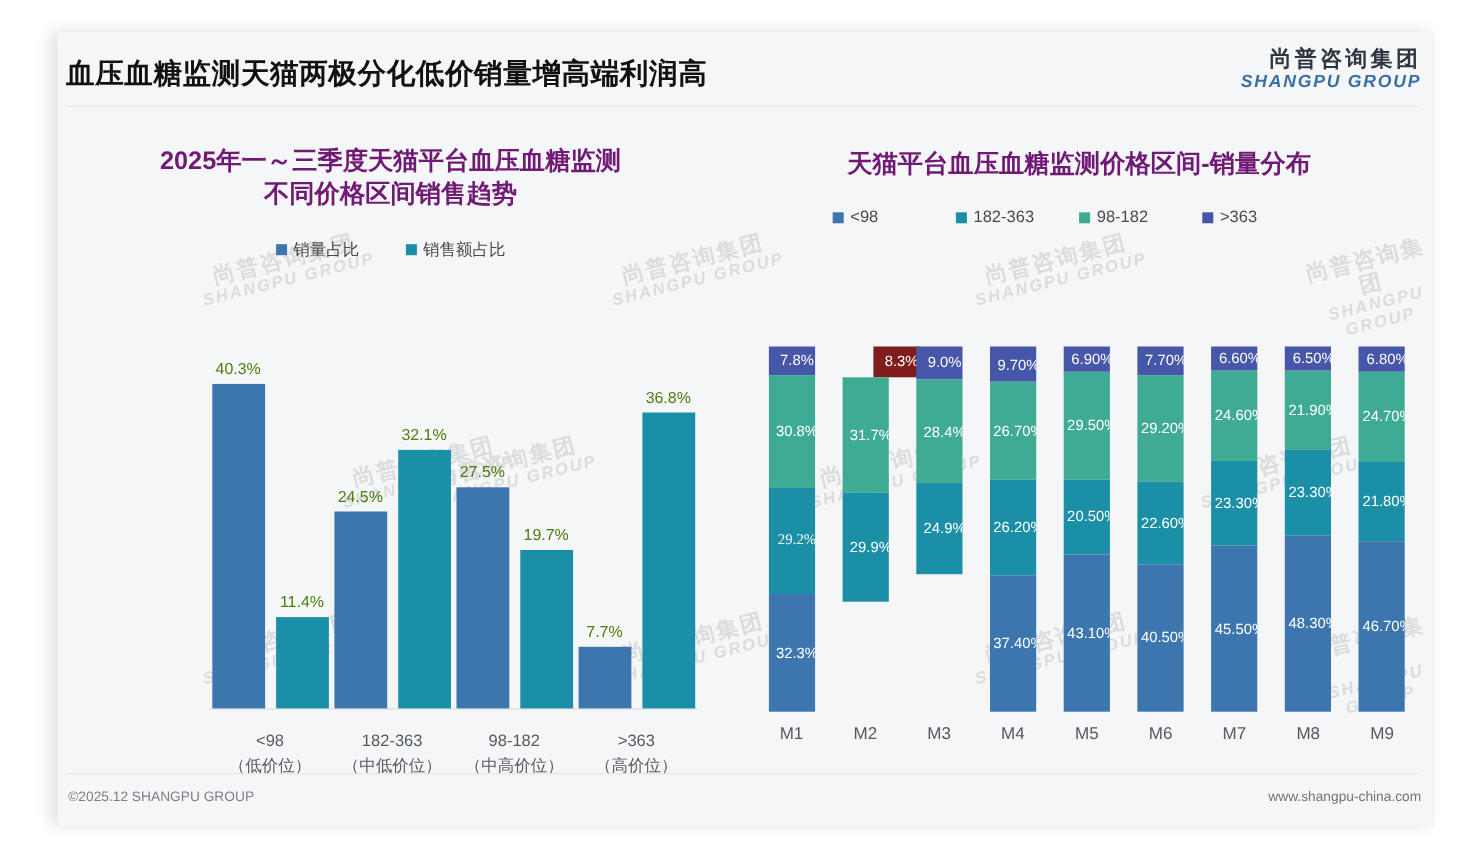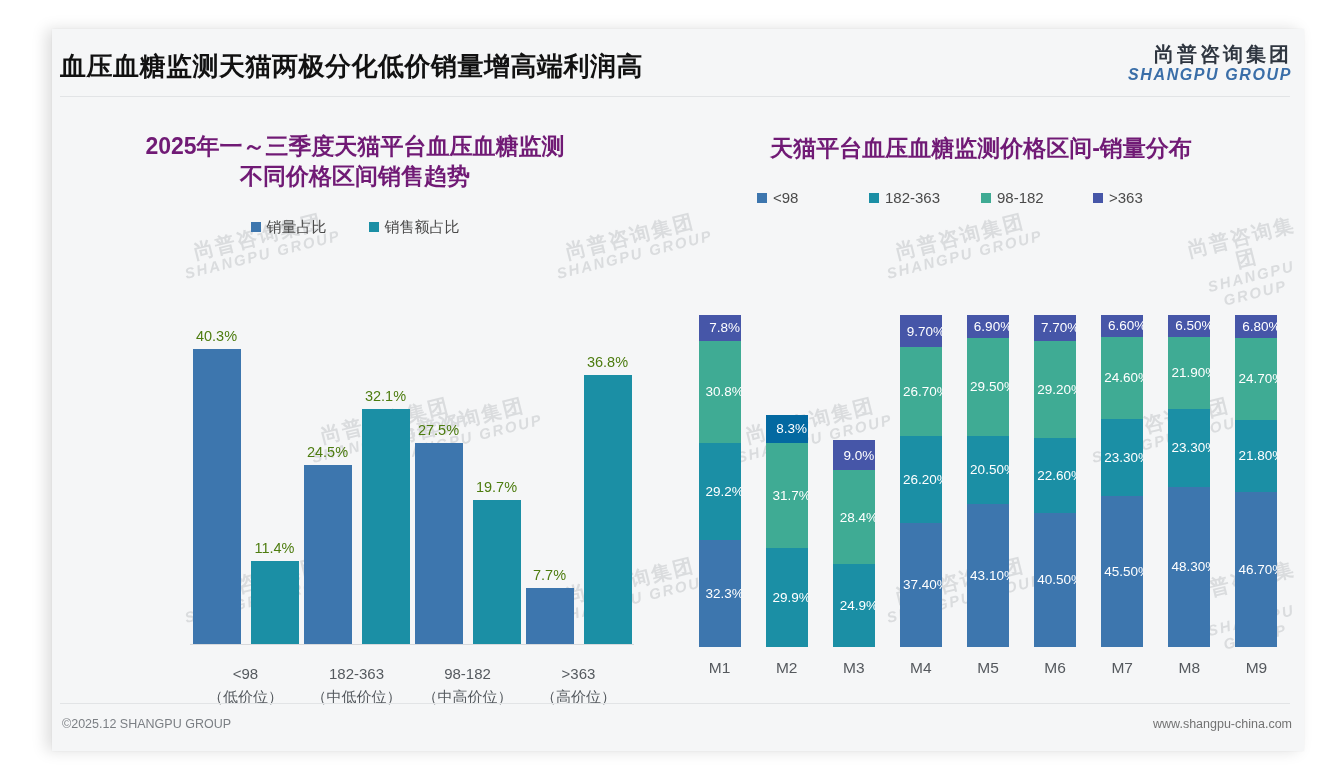--- a/index.html
+++ b/index.html
@@ -109,21 +109,21 @@
 
   
   .chart-area-right {
     position: absolute; left: 0; right: 0; top: 196px; bottom: 0;
   }
   .plot-right {
     position: absolute; left: 28px; right: 14px; top: 18px; height: 332px;
   }
   .stack-col {
     position: absolute; bottom: 0; width: 42px; height: 100%;
-    display: flex; flex-direction: column; justify-content: flex-end;
+    display: flex; flex-direction: column; 
   }
   .seg {
     position: relative; width: 100%;
     display: flex; align-items: center; justify-content: center;
     overflow: hidden;
   }
   .seg-label {
     font-size: 13.5px; color: #ffffff; white-space: nowrap;
     transform: translateX(5px);
   }
@@ -316,29 +316,29 @@
           </div>
       <div class="chart-area-right">
         <div class="plot-right" id="plot-right">
               <div class="stack-col" style="left: calc(5.55556% - 21px);">
                 <div class="seg" style="height: 7.8%; background: rgb(70, 86, 168);">
                   <span class="seg-label">7.8%</span>
                 </div>
                 <div class="seg" style="height: 30.8%; background: rgb(63, 171, 148);">
                   <span class="seg-label">30.8%</span>
                 </div>
-                <div class="seg" style="height: 29.2%; background: rgb(27, 143, 165);">
+                <div class="seg" style="height: 29.2%; background: rgb(27, 143, 165); font-family: Liberation Serif, serif;">
                   <span class="seg-label">29.2%</span>
                 </div>
                 <div class="seg" style="height: 32.3%; background: rgb(61, 118, 174);">
                   <span class="seg-label">32.3%</span>
                 </div>
               </div>
               <div class="stack-col" style="left: calc(16.6667% - 21px);">
-                <div class="seg" style="height: 8.3%; background: #0369a1;">
+                <div class="seg" style="height: 8.3%; background: #7f1d1d; margin-left: 28px;">
                   <span class="seg-label">8.3%</span>
                 </div>
                 <div class="seg" style="height: 31.7%; background: rgb(63, 171, 148);">
                   <span class="seg-label">31.7%</span>
                 </div>
                 <div class="seg" style="height: 29.9%; background: rgb(27, 143, 165);">
                   <span class="seg-label">29.9%</span>
                 </div>
               </div>
               <div class="stack-col" style="left: calc(27.7778% - 21px);">

